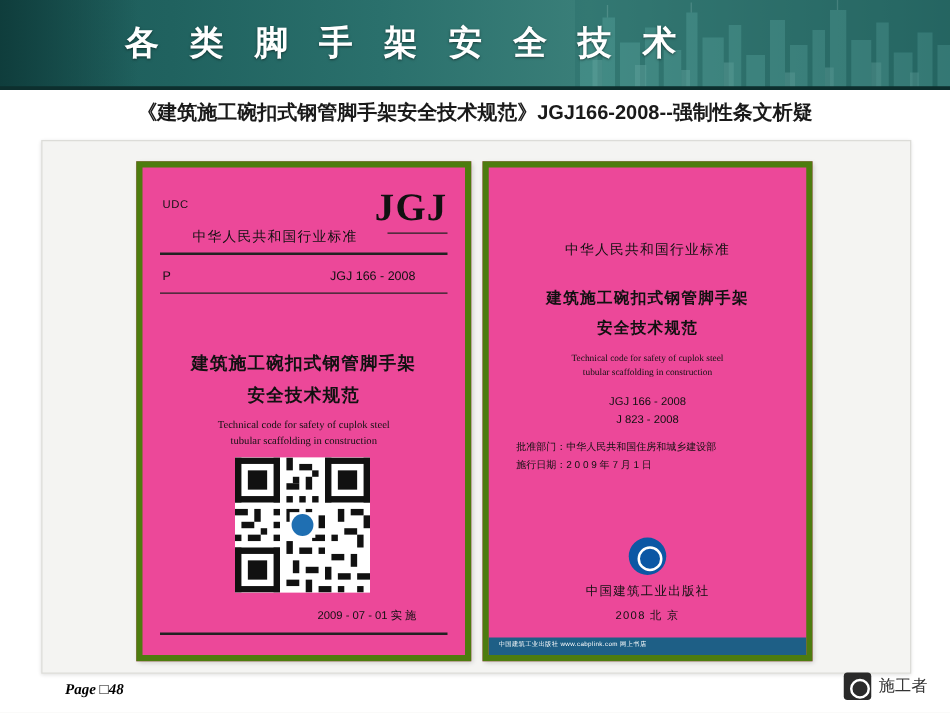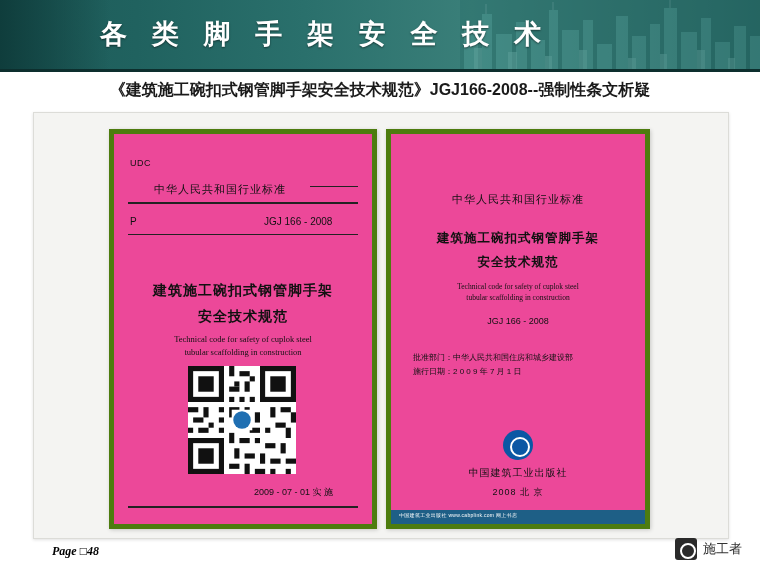--- a/index.html
+++ b/index.html
@@ -186,20 +186,23 @@
 </div>
 
 <div class="subtitle">《建筑施工碗扣式钢管脚手架安全技术规范》JGJ166-2008--强制性条文析疑</div>
 
 <div class="card"></div>
 
 <div class="cover cover-left">
 
   <div class="c-txt" style="left:16px;top:24px;font-size:9px;letter-spacing:.5px;">UDC</div>
 
+  <div class="jgj-logo">
+    <span>JGJ</span>
+  </div>
   <div class="hline" style="left:196px;top:52px;width:48px;"></div>
 
   <div class="c-txt" style="left:40px;top:48px;font-size:11px;letter-spacing:1px;">中华人民共和国行业标准</div>
 
   <div class="hline" style="left:14px;top:68px;width:230px;height:2px;"></div>
 
   <div class="c-txt" style="left:16px;top:82px;font-size:10px;">P</div>
   <div class="c-txt" style="left:150px;top:82px;font-size:10px;">JGJ 166 - 2008</div>
 
   <div class="hline" style="left:14px;top:100px;width:230px;"></div>
@@ -296,20 +299,21 @@
 
   <div class="c-txt c-center" style="top:58px;font-size:11px;letter-spacing:1px;">中华人民共和国行业标准</div>
 
   <div class="c-txt c-center" style="top:96px;font-size:12.5px;font-weight:bold;letter-spacing:1px;">建筑施工碗扣式钢管脚手架</div>
   <div class="c-txt c-center" style="top:120px;font-size:12.5px;font-weight:bold;letter-spacing:1px;">安全技术规范</div>
 
   <div class="c-txt c-center" style="top:148px;font-size:7.5px;font-family:'Liberation Serif',serif;">Technical code for safety of cuplok steel</div>
   <div class="c-txt c-center" style="top:159px;font-size:7.5px;font-family:'Liberation Serif',serif;">tubular scaffolding in construction</div>
 
   <div class="c-txt c-center" style="top:182px;font-size:9px;">JGJ 166 - 2008</div>
+  <div class="c-txt c-center" style="top:196px;font-size:9px;">J 823 - 2008</div>
 
   <div class="c-txt" style="left:22px;top:218px;font-size:8px;">批准部门：中华人民共和国住房和城乡建设部</div>
   <div class="c-txt" style="left:22px;top:232px;font-size:8px;">施行日期：2 0 0 9 年  7 月  1 日</div>
 
   <div class="emblem" style="top:296px;"></div>
 
   <div class="c-txt c-center" style="top:332px;font-size:10px;letter-spacing:1px;">中国建筑工业出版社</div>
   <div class="c-txt c-center" style="top:352px;font-size:9px;letter-spacing:1px;">2008  北 京</div>
 
   <div class="rt-footer">

